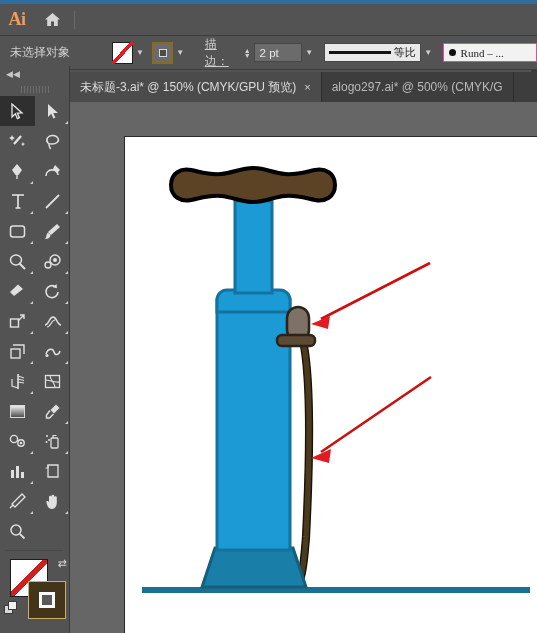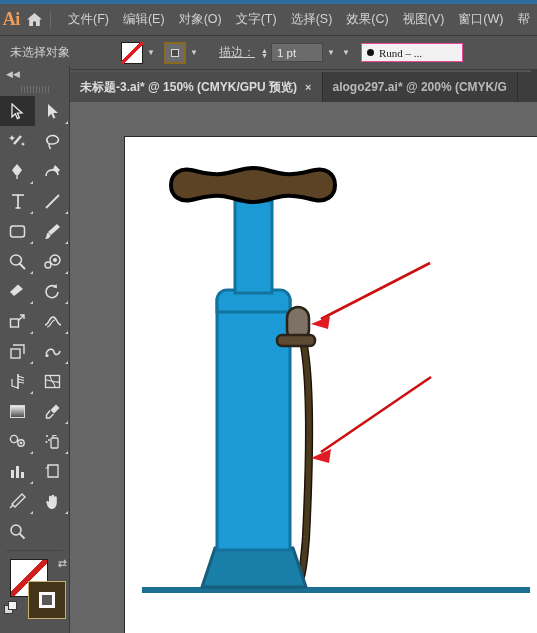--- a/index.html
+++ b/index.html
@@ -76,21 +76,20 @@
 
   
   .tabbar {
     position:absolute; left:70px; top:72px; width:467px; height:30px;
     background:#3d3d3d; display:flex; align-items:stretch;
   }
   .tab {
     display:flex; align-items:center; gap:8px; padding:0 10px;
     font-size:12px; color:#b9b9b9; border-right:1px solid #2c2c2c;
     white-space:nowrap;
-    font-weight:bold;
   }
   .tab.active { background:#4b4b4b; color:#dcdcdc; }
   .tab-close { color:#cfcfcf; font-size:11px; }
 
   
   .toolspanel {
     position:absolute; left:0; top:66px; width:70px; height:567px;
     background:#535353; border-right:1px solid #3b3b3b;
   }
   .tools-collapse { height:16px; display:flex; align-items:center; padding-left:6px; color:#c8c8c8; font-size:9px; }
@@ -146,52 +145,45 @@
   <div class="top-accent"></div>
 
   <div class="menubar">
     <div class="ai-logo">Ai</div>
     <div class="home-btn">
       <svg width="17" height="15" viewBox="0 0 17 15">
         <path d="M8.5 1 L16 7.5 L13.8 7.5 L13.8 14 L10 14 L10 9.6 L7 9.6 L7 14 L3.2 14 L3.2 7.5 L1 7.5 Z" fill="#d6d6d6"></path>
       </svg>
     </div>
     <div class="menu-sep"></div>
-    <div class="menu-items">
-      <div class="menu-item">文件(F)</div>
-      <div class="menu-item">编辑(E)</div>
-      <div class="menu-item">对象(O)</div>
-      <div class="menu-item">文字(T)</div>
-      <div class="menu-item">选择(S)</div>
-      <div class="menu-item">效果(C)</div>
-      <div class="menu-item">视图(V)</div>
-      <div class="menu-item">窗口(W)</div>
-      <div class="menu-item">帮</div>
-    </div>
   </div>
 
   <div class="ctrlbar">
     <div class="ctrl-label sel-label">未选择对象</div>
 
     <div class="swatch-box swatch-none"></div>
     <div class="caret">▼</div>
 
     <div class="swatch-box swatch-stroke">
         <i></i>
       </div>
     <div class="caret">▼</div>
 
     <div class="stroke-word">描边：</div>
     <div class="spinner">
         <span>▲</span>
         <span>▼</span>
       </div>
-    <div class="num-field">1 pt</div>
+    <div class="num-field">2 pt</div>
     <div class="caret">▼</div>
 
+    <div class="profile-field">
+      <span class="profile-line"></span>
+      <span class="profile-text">等比</span>
+    </div>
     <div class="caret">▼</div>
 
     <div class="brush-field">
       <span class="brush-dot"></span>
       <span class="brush-text">Rund – ...</span>
     </div>
   </div>
 
   <div class="toolspanel">
     <div class="tools-collapse">◀◀</div>
@@ -445,21 +437,21 @@
     </div>
 
   </div>
 
   <div class="tabbar">
     <div class="tab active">
       <span>未标题-3.ai* @ 150% (CMYK/GPU 预览)</span>
       <span class="tab-close">×</span>
     </div>
     <div class="tab">
-      <span>alogo297.ai* @ 200% (CMYK/G</span>
+      <span>alogo297.ai* @ 500% (CMYK/G</span>
     </div>
   </div>
 
   <div class="docarea">
     <div class="artboard">
       <svg class="art-svg" width="421" height="497" viewBox="0 0 421 497">
 
         <path d="M172 186 C186 210 186 300 181 400 C178 440 175 445 172 448" fill="none" stroke="#4a3a1e" stroke-width="7"></path>
         <path d="M172 186 C186 210 186 300 181 400 C178 440 175 445 172 448" fill="none" stroke="#1a1208" stroke-width="1.4" transform="translate(3.4,0)"></path>
         <path d="M172 186 C186 210 186 300 181 400 C178 440 175 445 172 448" fill="none" stroke="#1a1208" stroke-width="1.4" transform="translate(-3.4,0)"></path>

